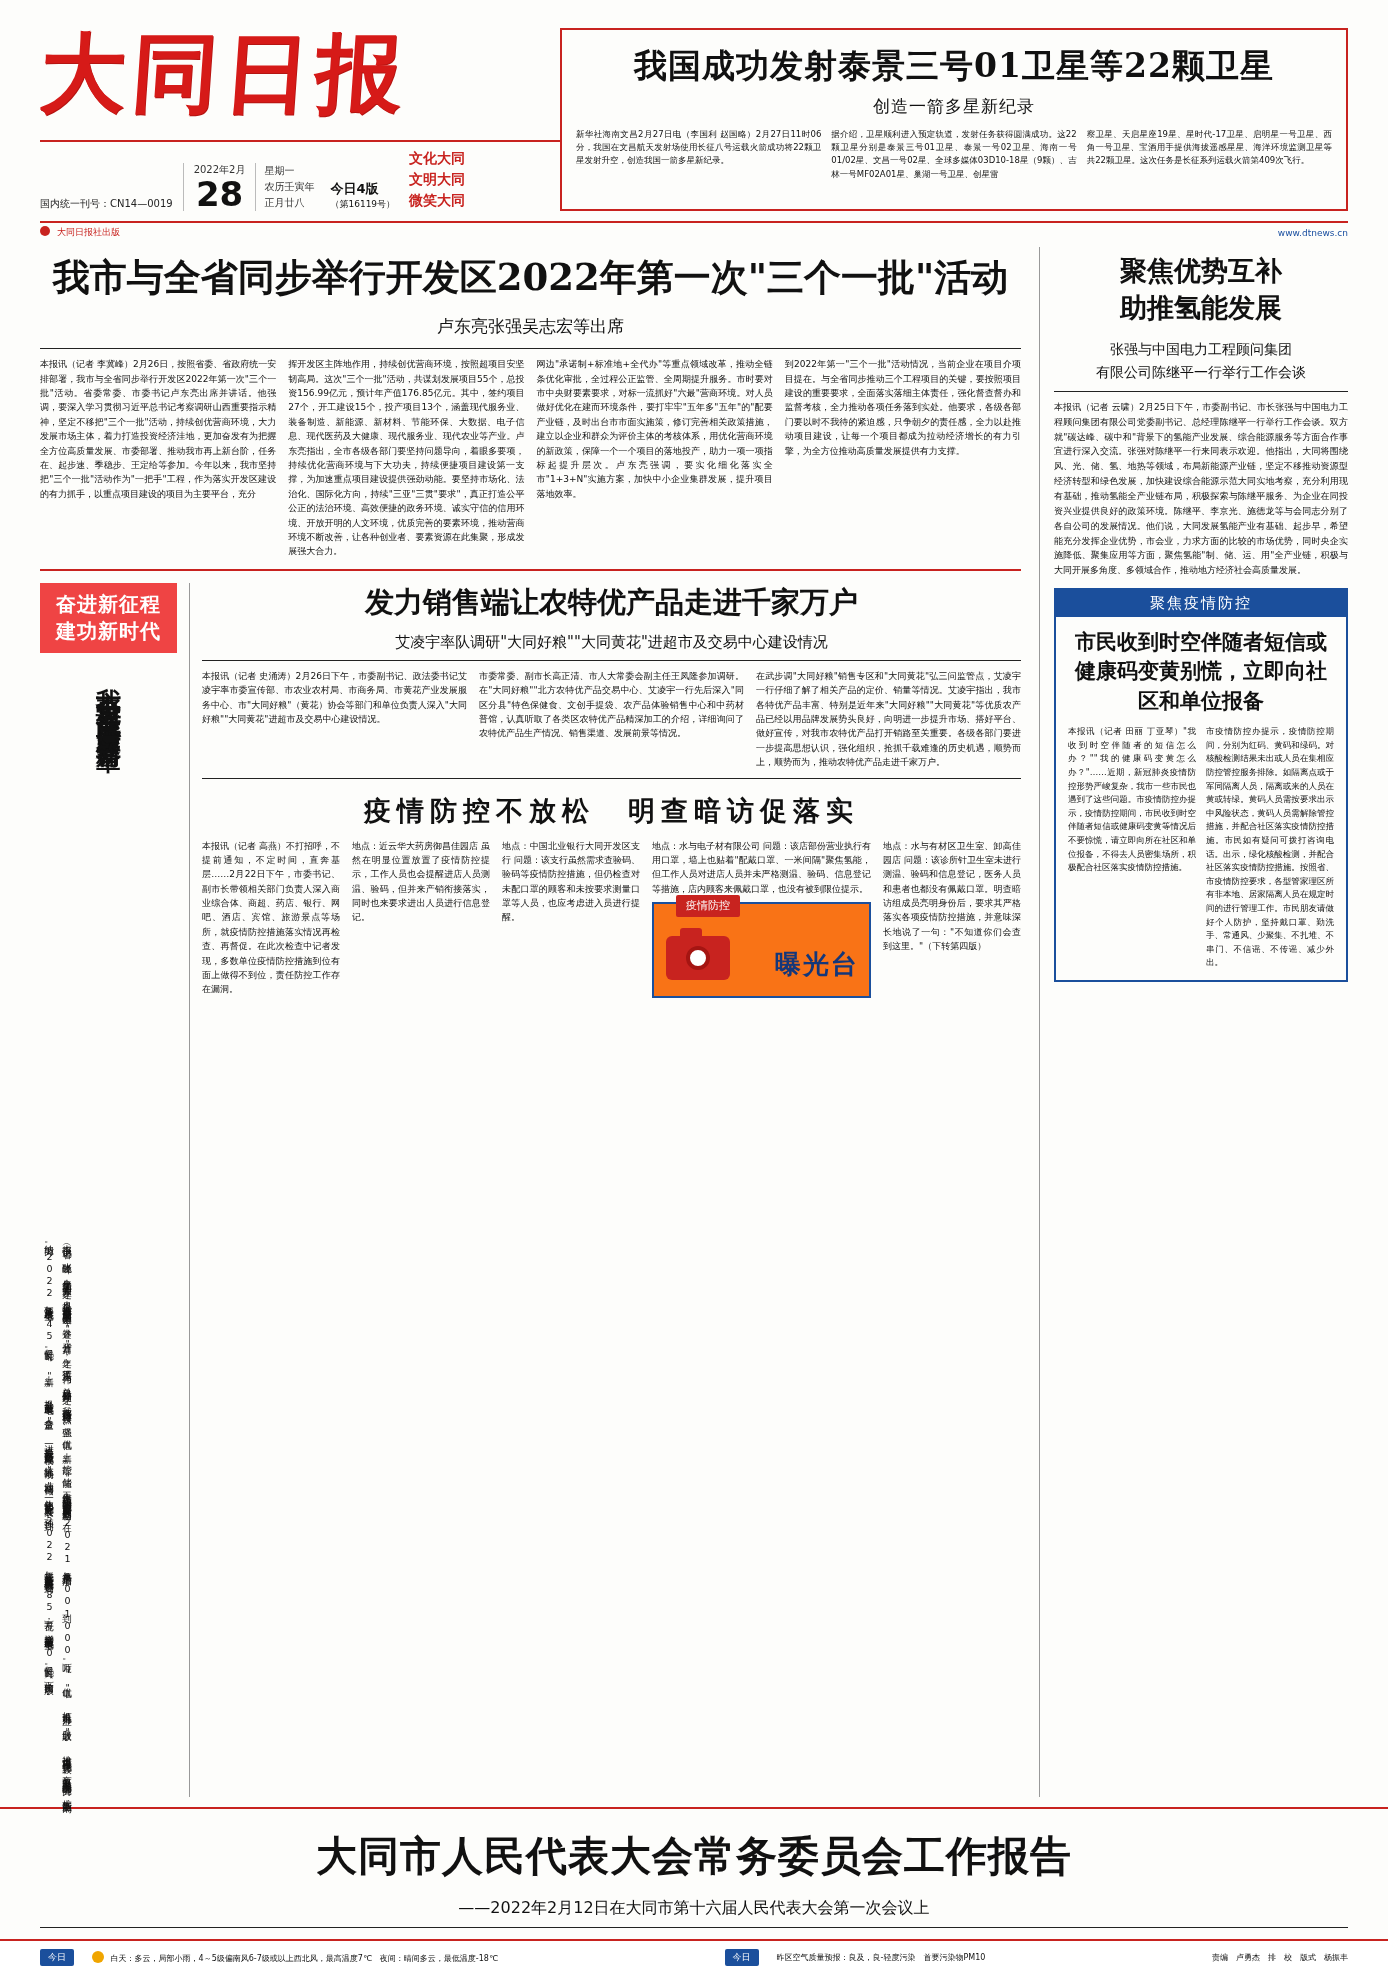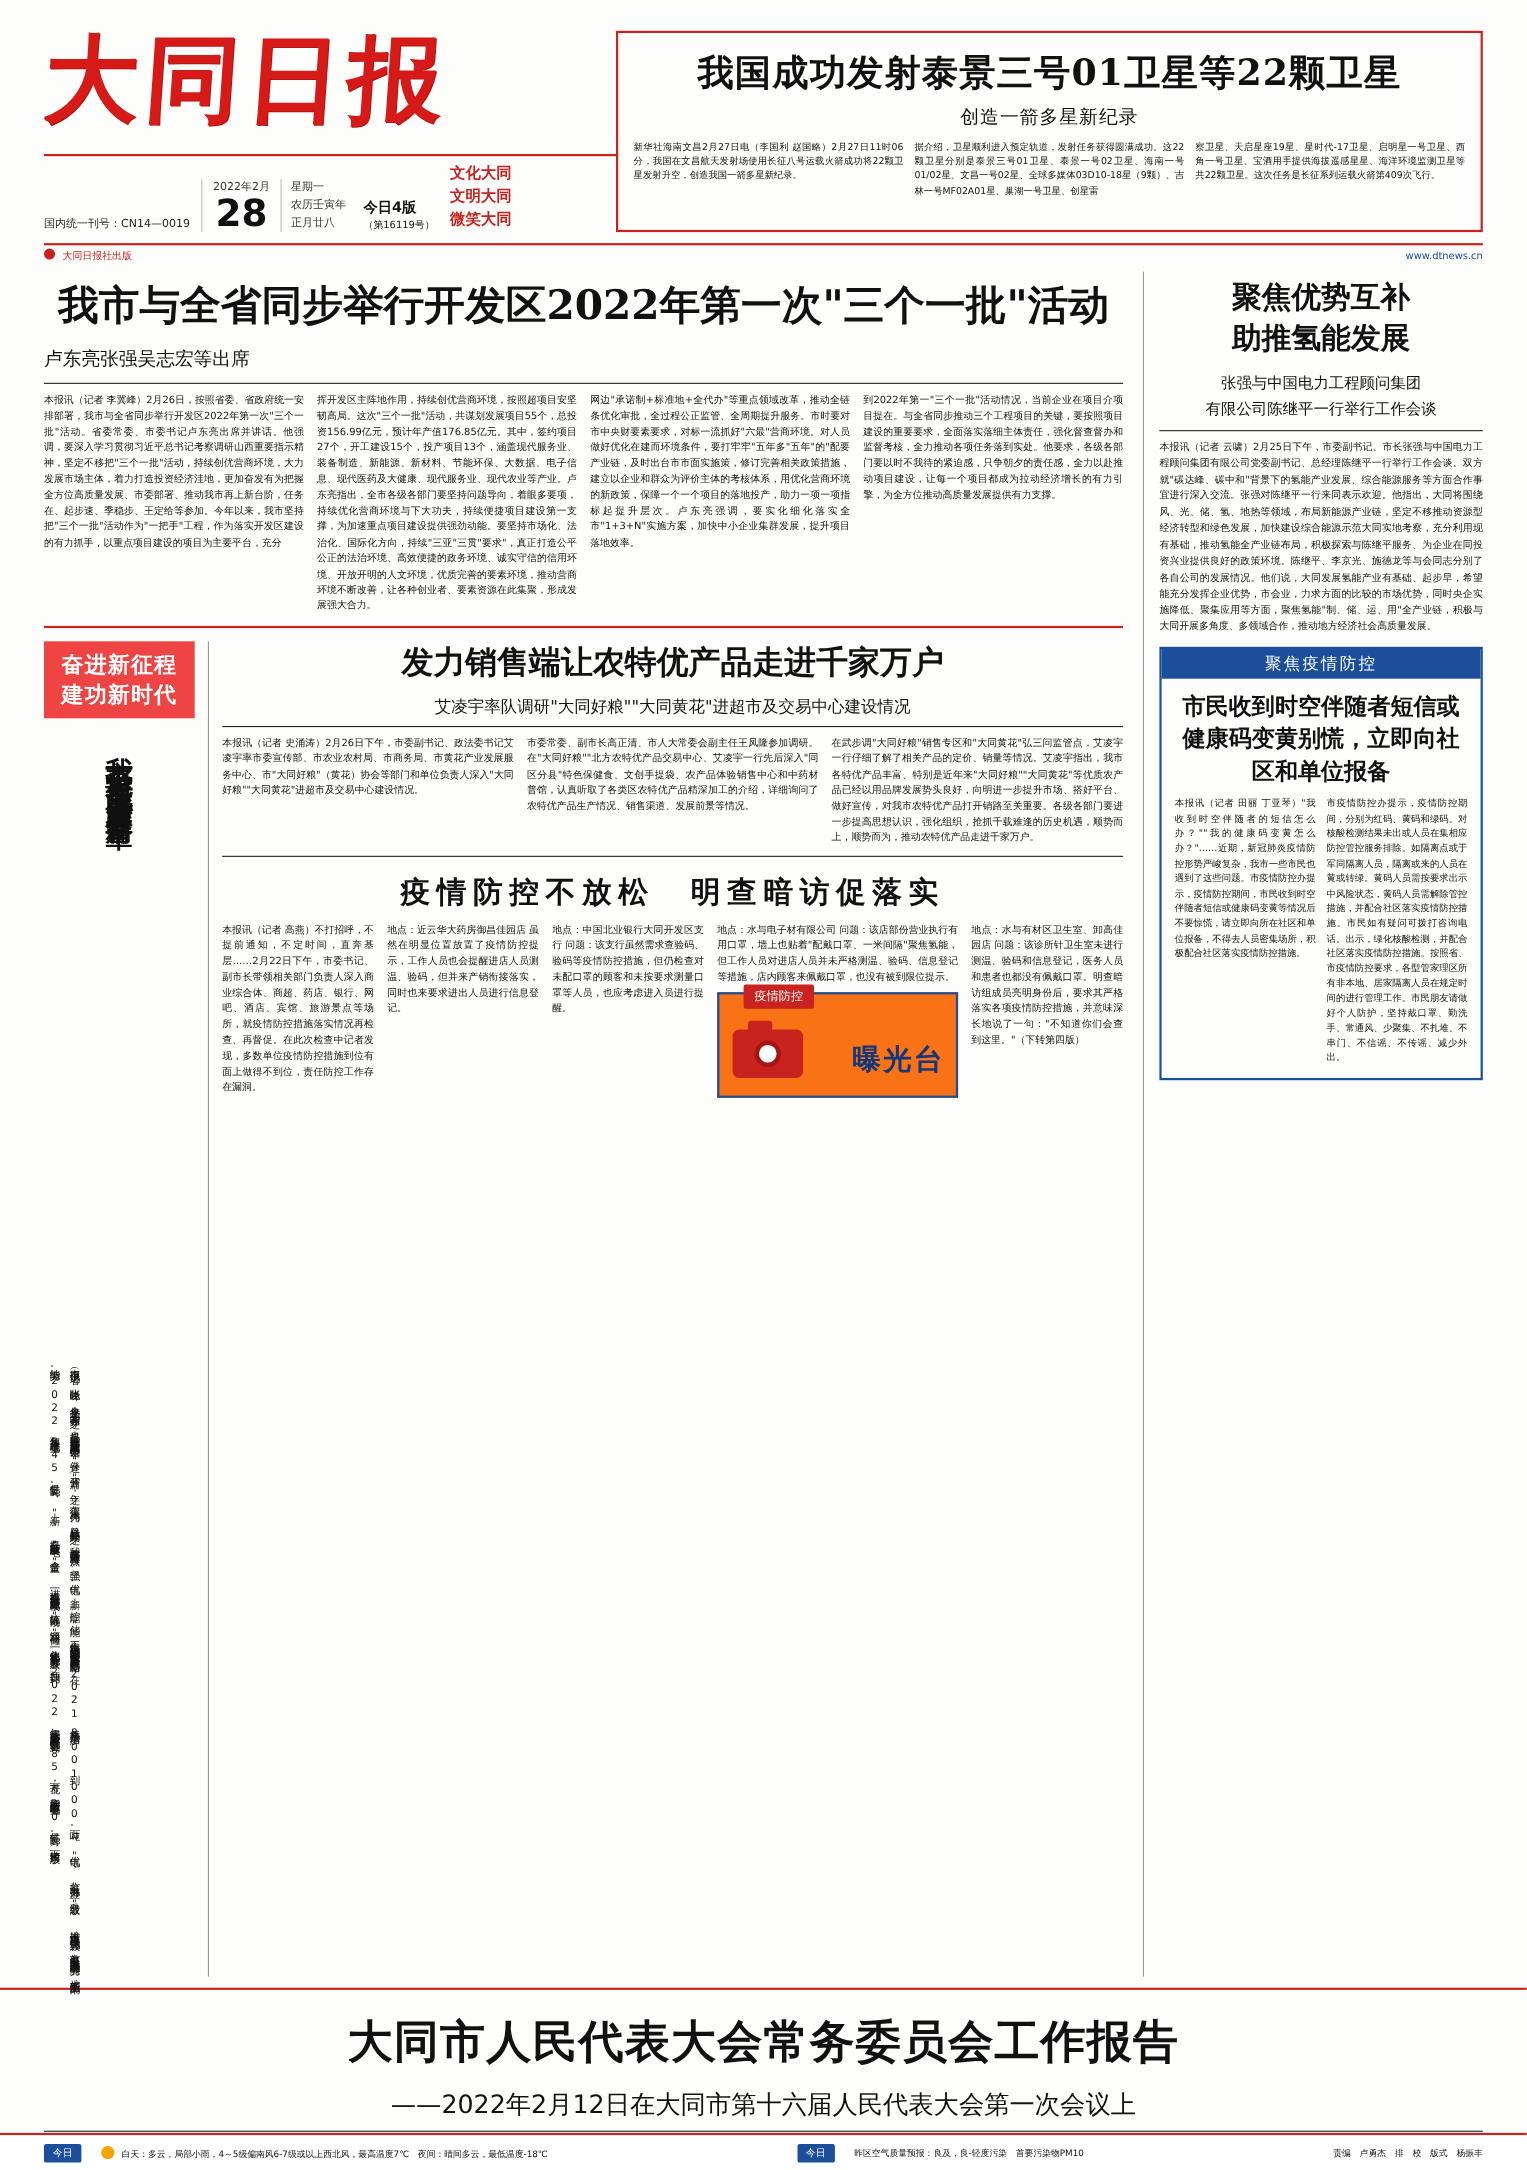--- a/index.html
+++ b/index.html
@@ -50,21 +50,21 @@
   .redbar .left{color:#c8231f;}
   .redbar .right{color:#1a4fa0;}
   .redbar .dot{display:inline-block;width:10px;height:10px;border-radius:50%;background:#c8231f;margin-right:4px;vertical-align:-1px;}
 
   
   .body{display:flex;padding:0 40px;box-sizing:border-box;margin-top:8px;}
   .colA{width:1000px;padding-right:18px;box-sizing:border-box;border-right:1px solid #999;}
   .colB{width:308px;padding-left:14px;box-sizing:border-box;}
 
   .lead-title{font-family:"DejaVu Serif", serif;font-size:37px;font-weight:bold;text-align:center;letter-spacing:0px;margin:6px 0 0 0;}
-  .lead-sub{font-size:17px;margin:12px 0 10px 0;}
+  .lead-sub{text-align:center;font-size:17px;margin:12px 0 10px 0;}
   .hr-thin{border-top:1px solid #222;margin:8px 0;}
   .hr-red{border-top:2px solid #c8231f;margin:10px 0;}
 
   .cols4{display:flex;gap:12px;font-size:9px;line-height:1.6;text-align:justify;}
   .cols4 > div{flex:1;}
 
   
   .sec2{display:flex;margin-top:12px;}
   .sec2-left{width:150px;padding-right:12px;box-sizing:border-box;border-right:1px solid #999;}
   .badge{
@@ -102,21 +102,21 @@
   .rbody{font-size:9px;line-height:1.65;text-align:justify;columns:1;}
   .rbox{border:2px solid #1b4f9c;padding:10px 12px;box-sizing:border-box;margin-top:10px;}
   .rbox-tab{background:#1b4f9c;color:#fff;font-size:15px;text-align:center;padding:4px 0;margin:-10px -12px 10px -12px;letter-spacing:2px;}
   .rbox h3{font-family:"DejaVu Serif",serif;font-size:21px;font-weight:bold;text-align:center;line-height:1.4;margin:0 0 10px 0;}
   .rbox .cols2{display:flex;gap:10px;font-size:8.5px;line-height:1.6;text-align:justify;}
   .rbox .cols2 > div{flex:1;}
 
   
   .report{margin-top:10px;border-top:2px solid #c8231f;padding:10px 40px 0 40px;box-sizing:border-box;}
   .report h1{font-family:"DejaVu Serif",serif;font-size:41px;font-weight:bold;text-align:center;margin:10px 0 0 0;letter-spacing:1px;}
-  .report .rsubline{text-align:center;font-size:23px;margin:14px 0 6px 0;}
+  .report .rsubline{text-align:center;font-size:16px;margin:14px 0 6px 0;}
   .report .speaker{text-align:center;font-size:14px;margin:10px 0 10px 0;}
 
   
   .footer{position:absolute;left:0;right:0;bottom:0;height:34px;border-top:2px solid #c8231f;background:#fff;
      display:flex;align-items:center;font-size:9px;padding:0 40px;box-sizing:border-box;gap:18px;}
   .footer .tag{background:#1b4f9c;color:#fff;padding:2px 8px;border-radius:2px;font-size:9px;}
   .footer .sun{display:inline-block;width:12px;height:12px;border-radius:50%;background:#f0a500;vertical-align:-2px;margin-right:4px;}
   .spacer{flex:1;}
   .small{font-size:8px;}
 </style>

